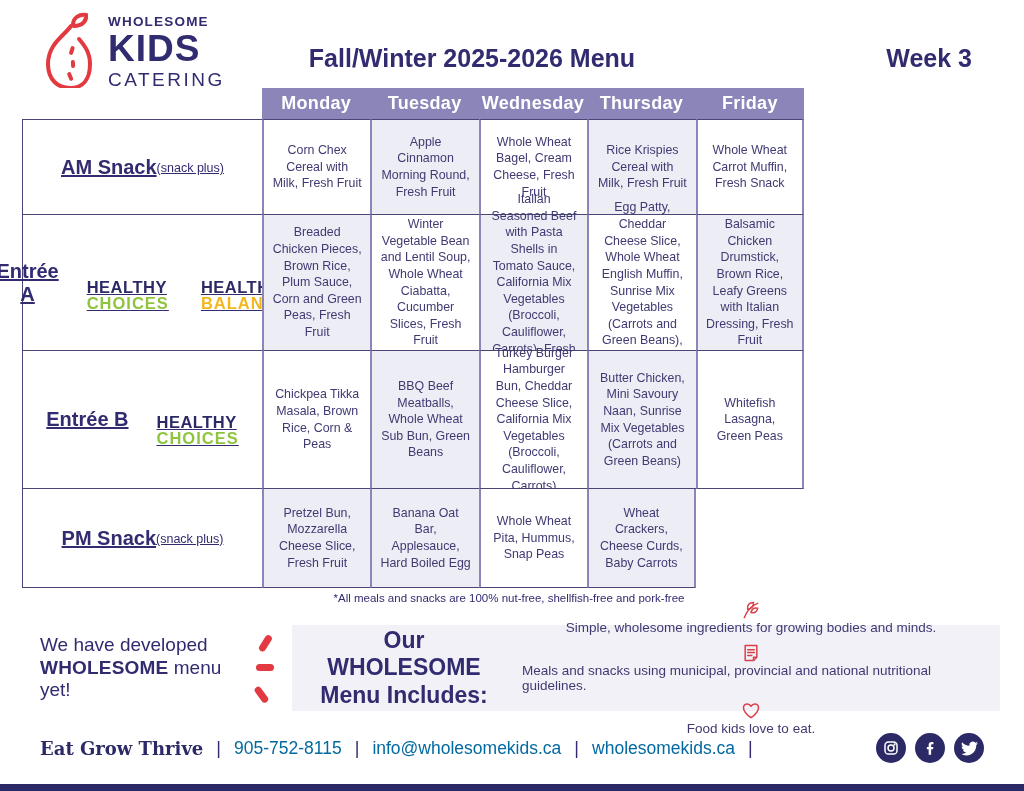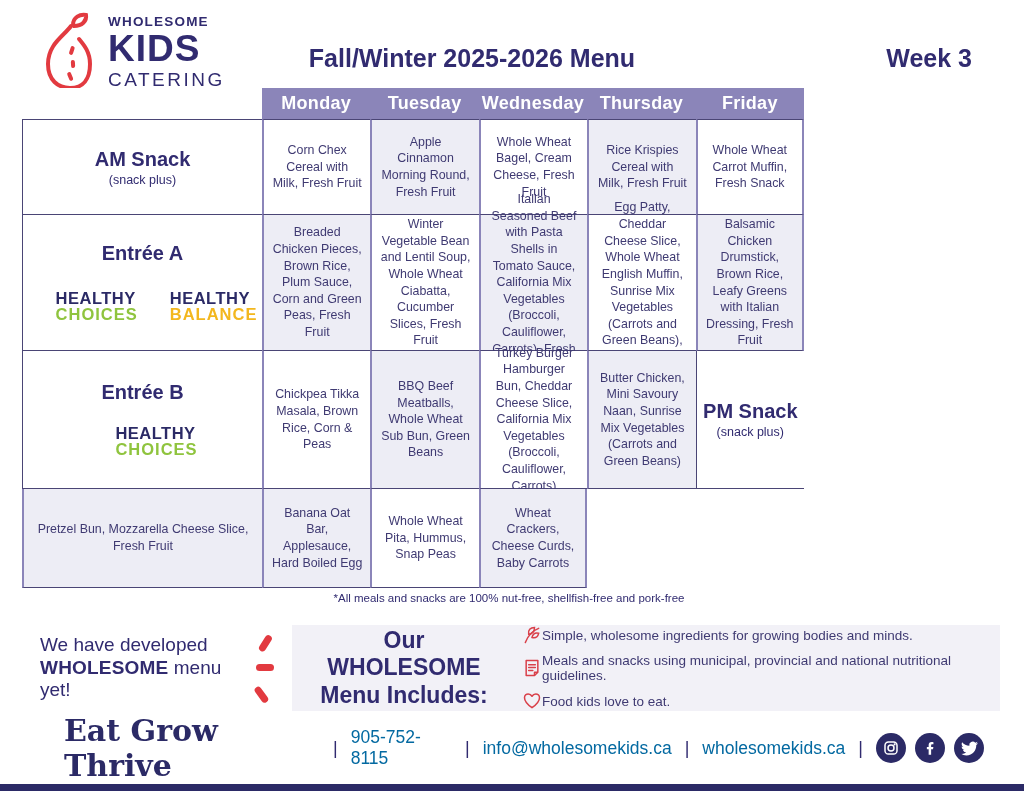--- a/index.html
+++ b/index.html
@@ -19,22 +19,22 @@
   .week { position:absolute; right:52px; top:44px; font-size:25px; font-weight:800; color:#312b70; }
 
   
   .menu-table { position:absolute; top:88px; left:22px; width:782px;
     display:grid; grid-template-columns:240px repeat(5,1fr);
     grid-template-rows:31px 96px 136px 138px 99px; }
   .day-spacer { background:#fff; }
   .day-header { background:#8b85b9; color:#ffffff; font-size:18px; font-weight:bold;
     display:flex; align-items:center; justify-content:center; letter-spacing:.3px; }
   .rlabel { background:#fff; border-left:1.5px solid #4a4575; border-bottom:1.5px solid #4a4575;
-    display:flex; flex-direction:column; align-items:center; justify-content:center;
-    color:#312b70; text-align:center; }
+    display:flex; flex-direction:row; align-items:center; justify-content:center;
+    color:#312b70; text-align:center;text-decoration:underline; }
   .cell { background:#ffffff; border-left:2px solid #8b85b9; border-bottom:1.5px solid #4a4575;
     display:flex; align-items:center; justify-content:center; text-align:center;
     font-size:12.4px; color:#3f3a72; line-height:1.34; padding:6px 8px; }
   .cell.lav { background:#ededf5; }
   .cell.last { border-right:2px solid #8b85b9; }
   .row-first { border-top:1.5px solid #4a4575; }
   .rl-main { font-size:20px; font-weight:600; }
   .rl-sub { font-size:12.5px; margin-top:2px; }
   .badges { display:flex; gap:32px; margin-top:26px;margin-left:28px; }
   .badge { line-height:.95; text-align:left; }
@@ -50,28 +50,28 @@
   .promo { position:absolute; top:622px; left:40px; right:24px; height:92px;
     display:flex; align-items:center; }
   .tagline { color:#312b70; font-size:19px; font-weight:500; line-height:1.2; width:204px; }
   .tl-bold { font-weight:800; letter-spacing:.2px; }
   .sparkle { margin:0 12px 0 4px; flex:none; }
   .includes-box { flex:1; background:#f2f1f7; height:86px; display:flex; align-items:center;
     padding:8px 20px; gap:26px; }
   .inc-head { width:184px; text-align:center; color:#312b70; font-size:23px; font-weight:700;
     line-height:1.2; flex:none; }
   .inc-list { list-style:none; display:flex; flex-direction:column; gap:8px; }
-  .inc-list li { display:flex; align-items:center; gap:0; font-size:13.5px; color:#3f3a72; }
+  .inc-list li { display:flex; align-items:center; gap:0; font-size:13.5px; color:#3f3a72;flex-direction:column; }
   .inc-icon { flex:none; width:20px; height:20px; }
 
   
   .bottom { position:absolute; top:728px; left:40px; right:40px; height:40px;
     display:flex; align-items:center; gap:13px; }
   .slogan { font-family:"DejaVu Serif","Liberation Serif",serif; font-weight:bold;
-    font-size:30px; color:#2b2a66;margin-left:24px; }
+    font-size:18px; color:#2b2a66; }
   .sep { color:#312b70; font-size:18px; }
   .contact { color:#0369a1; font-size:17.5px; }
   .social { margin-left:auto; display:flex; gap:9px; }
   .soc { width:30px; height:30px; border-radius:50%; background:#2b2a66;
     display:flex; align-items:center; justify-content:center; }
 
   .bottom-bar { position:absolute; left:0; bottom:0; width:1024px; height:7px; background:#2b2a66; }
 </style>
 </head>
 <body>
@@ -142,20 +142,21 @@
       <div class="badge">
         <span class="b1">HEALTHY</span>
         <span class="b2 green">CHOICES</span>
       </div>
     </div>
   </div>
   <div class="cell">Chickpea Tikka Masala, Brown Rice, Corn &amp; Peas</div>
   <div class="cell lav">BBQ Beef Meatballs, Whole Wheat Sub Bun, Green Beans</div>
   <div class="cell">Turkey Burger Hamburger Bun, Cheddar Cheese Slice, California Mix Vegetables (Broccoli, Cauliflower, Carrots)</div>
   <div class="cell lav">Butter Chicken, Mini Savoury Naan, Sunrise Mix Vegetables (Carrots and Green Beans)</div>
+  <div class="cell last">Whitefish Lasagna, Green Peas</div>
 
   <div class="rlabel">
     <div class="rl-main">PM Snack</div>
     <div class="rl-sub">(snack plus)</div>
   </div>
   <div class="cell lav">Pretzel Bun, Mozzarella Cheese Slice, Fresh Fruit</div>
   <div class="cell lav">Banana Oat Bar, Applesauce, Hard Boiled Egg</div>
   <div class="cell">Whole Wheat Pita, Hummus, Snap Peas</div>
   <div class="cell lav last">Wheat Crackers, Cheese Curds, Baby Carrots</div>
 </div>

